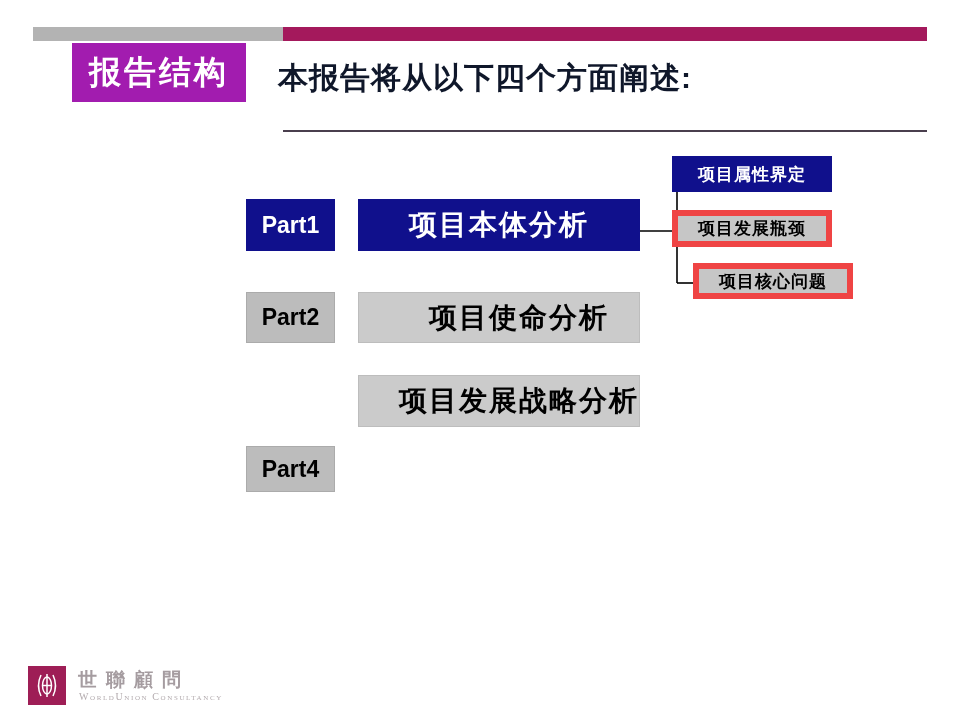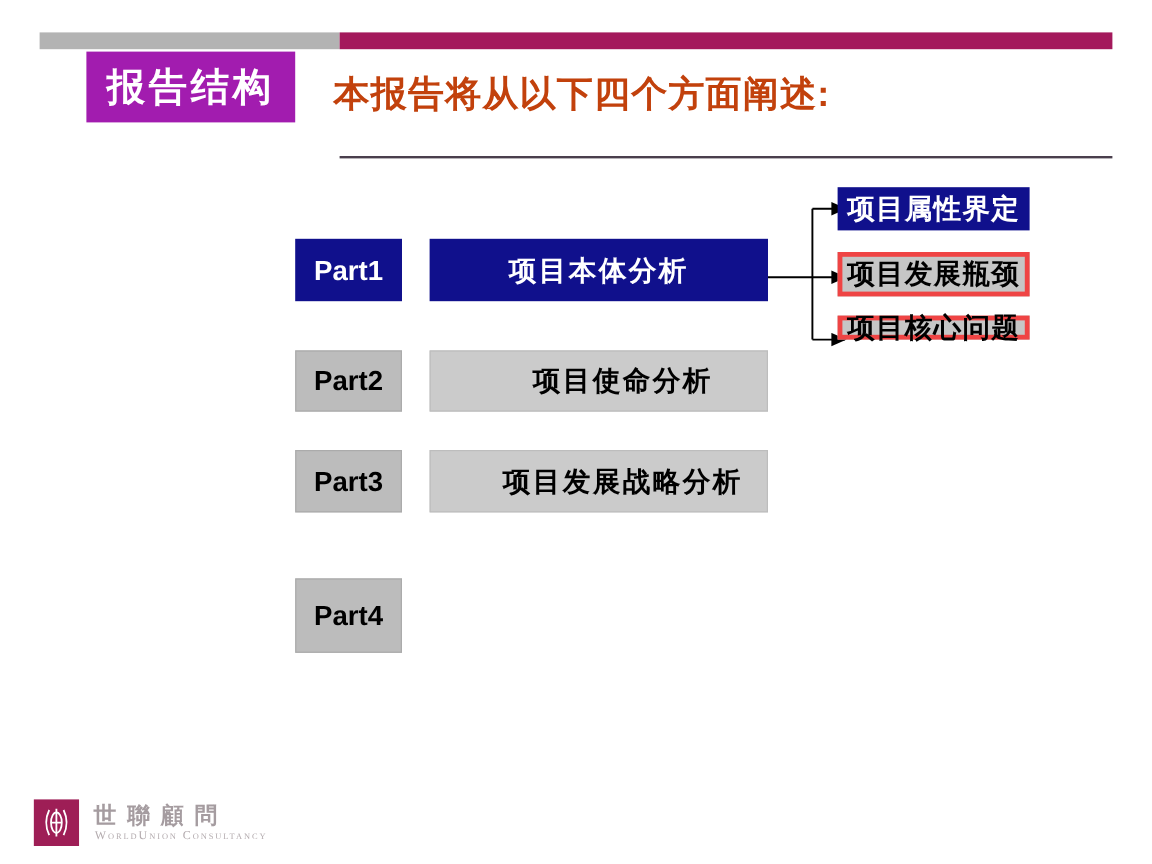--- a/index.html
+++ b/index.html
@@ -21,53 +21,53 @@
   }
   .badge {
     position: absolute; left: 72px; top: 43px;
     width: 174px; height: 59px;
     background: #a21caf; color: #ffffff;
     font-size: 32px; font-weight: bold; letter-spacing: 3px;
     display: flex; align-items: center; justify-content: center;
   }
   .slide-title {
     position: absolute; left: 278px; top: 58px;
-    font-size: 30px; font-weight: bold; color: #c2410c;
+    font-size: 30px; font-weight: bold; color: #0f172a;
     letter-spacing: 1px; white-space: nowrap;
   }
   .divider {
     position: absolute; left: 283px; top: 130px;
     width: 644px; height: 2px; background: #4a3f4d;
   }
   .part-label {
     position: absolute; left: 246px; width: 89px;
     display: flex; align-items: center; justify-content: center;
     font-weight: bold; font-size: 23px;
   }
   .part-main {
     position: absolute; left: 358px; width: 282px;
     display: flex; align-items: center; justify-content: center;
-    font-weight: bold; font-size: 23px; letter-spacing: 2px;
+    font-weight: bold; font-size: 28px; letter-spacing: 2px;
   }
   .navy { background: #10108c; color: #ffffff; }
   .gray-label { background: #bcbcbc; color: #000000; border: 1px solid #ababab; box-sizing: border-box; }
   .gray-main  { background: #cbcbcb; color: #000000; border: 1px solid #bdbdbd; box-sizing: border-box; padding-left: 40px; }
   .row1 { top: 199px; height: 52px; }
   .row2 { top: 292px; height: 51px; }
   .row3 { top: 375px; height: 52px; }
-  .row4 { top: 482px; height: 62px; }
+  .row4 { top: 446px; height: 46px; }
   .branch {
-    position: absolute; left: 698px; width: 160px;
+    position: absolute; left: 672px; width: 160px;
     display: flex; align-items: center; justify-content: center;
-    font-weight: bold; font-size: 23px; letter-spacing: 1px;
+    font-weight: bold; font-size: 17px; letter-spacing: 1px;
   }
-  .branch.gray { background: #c6c6c6; color: #000000; border: 4px solid #ef4444; box-sizing: border-box; }
+  .branch.gray { background: #c6c6c6; color: #000000; border: 6px solid #ef4444; box-sizing: border-box; }
   .b1 { top: 156px; height: 36px; }
   .b2 { top: 210px; height: 37px; }
-  .b3 { top: 263px; height: 20px; }
+  .b3 { top: 263px; height: 36px; margin-left: 21px; }
   .connectors { position: absolute; left: 640px; top: 150px; }
   .logo { position: absolute; left: 28px; top: 666px; width: 260px; height: 44px; text-align: center; }
   .logo-square { position: absolute; left: 0; top: 0; width: 38px; height: 39px; }
   .logo-cn {
     position: absolute; left: 50px; top: 1px;
     font-family: "Liberation Serif", serif;
     font-size: 19px; letter-spacing: 9px; color: #a59ca0; font-weight: bold;
     white-space: nowrap;
   }
   .logo-en {
@@ -92,21 +92,20 @@
 
   <div class="slide-title">本报告将从以下四个方面阐述:</div>
   <div class="divider"></div>
 
   <div class="part-label navy row1">Part1</div>
   <div class="part-main navy row1">项目本体分析</div>
 
   <div class="part-label gray-label row2">Part2</div>
   <div class="part-main gray-main row2">项目使命分析</div>
 
-  <div class="part-label gray-label row3">Part3</div>
   <div class="part-main gray-main row3">项目发展战略分析</div>
 
   <div class="part-label gray-label row4">Part4</div>
 
   <svg class="connectors" width="78" height="160" viewBox="0 0 78 160">
     <defs>
       <marker id="ah" markerWidth="9" markerHeight="8" refX="7" refY="3.5" orient="auto">
         <path d="M0,0 L8,3.5 L0,7 Z" fill="#000000"></path>
       </marker>
     </defs>

